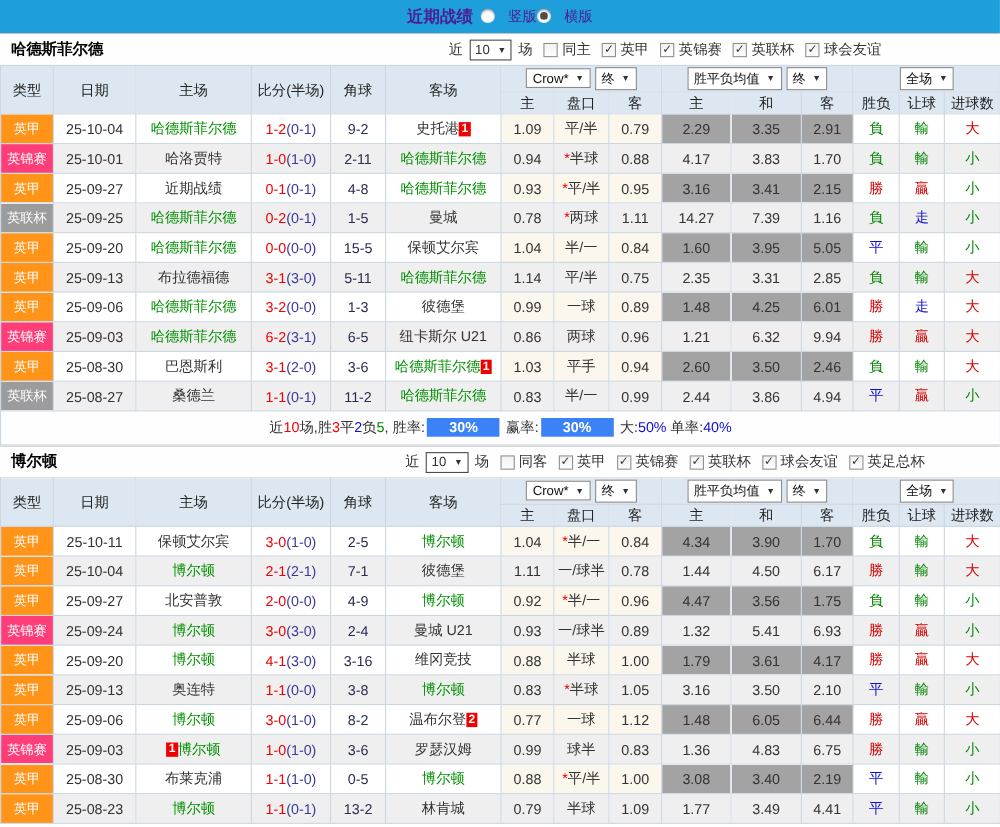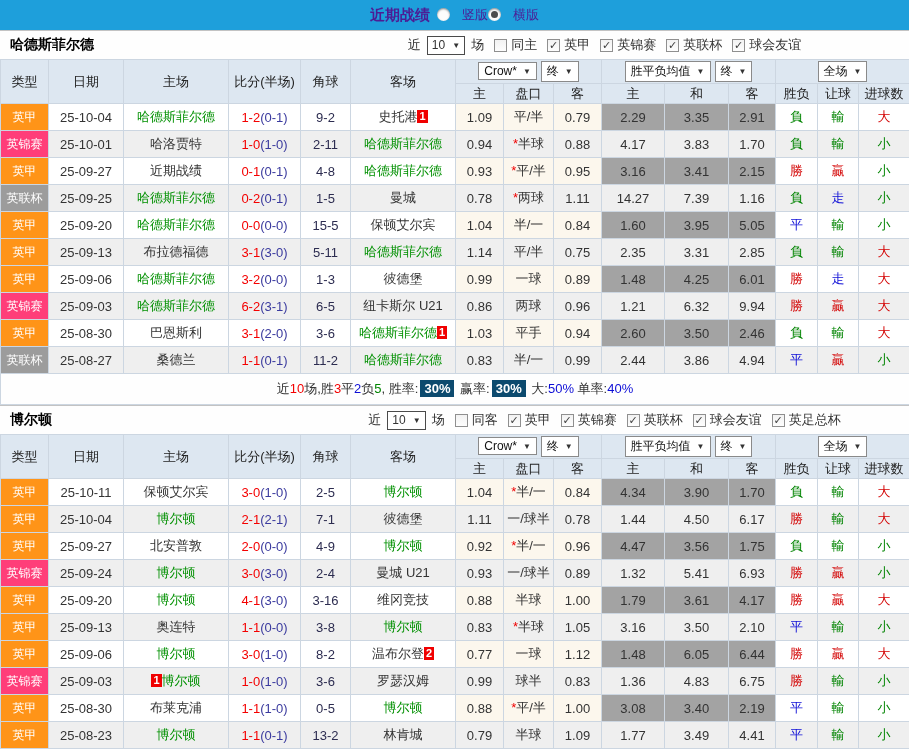--- a/index.html
+++ b/index.html
@@ -64,21 +64,21 @@
   .score { color: #f40000; }
   .half  { color: #3a3a9e; }
   .corner { color: #2c2c50; }
   .badge {
     display: inline-block; background: #f00000; color: #fff; font-size: 11px;
     line-height: 13px; padding: 0 2px; font-weight: bold; vertical-align: 1px;
   }
   .star { color: #f00000; }
   .t-red { color: #d30000; } .t-green { color: #008400; } .t-blue { color: #0d0dd6; }
   tr.summary td { height: 31px; background: #fefefe; font-size: 13px; color: #333; }
-  .pct-badge { background: #0c4a6e; color: #fff; font-weight: bold; padding: 1px 4px; margin: 0 2px; }
+  .pct-badge { background: #3b82f6; color: #fff; font-weight: bold; padding: 1px 20px; margin: 0 2px; }
 </style>
 </head>
 <body>
 
 <div class="topbar">
   <span class="title">近期战绩</span>
   <span id="topbar-options"><span class="radio"></span><span class="radio-label">竖版</span><span class="radio sel"></span><span class="radio-label">横版</span></span>
 </div>
 
 <div id="sections">

